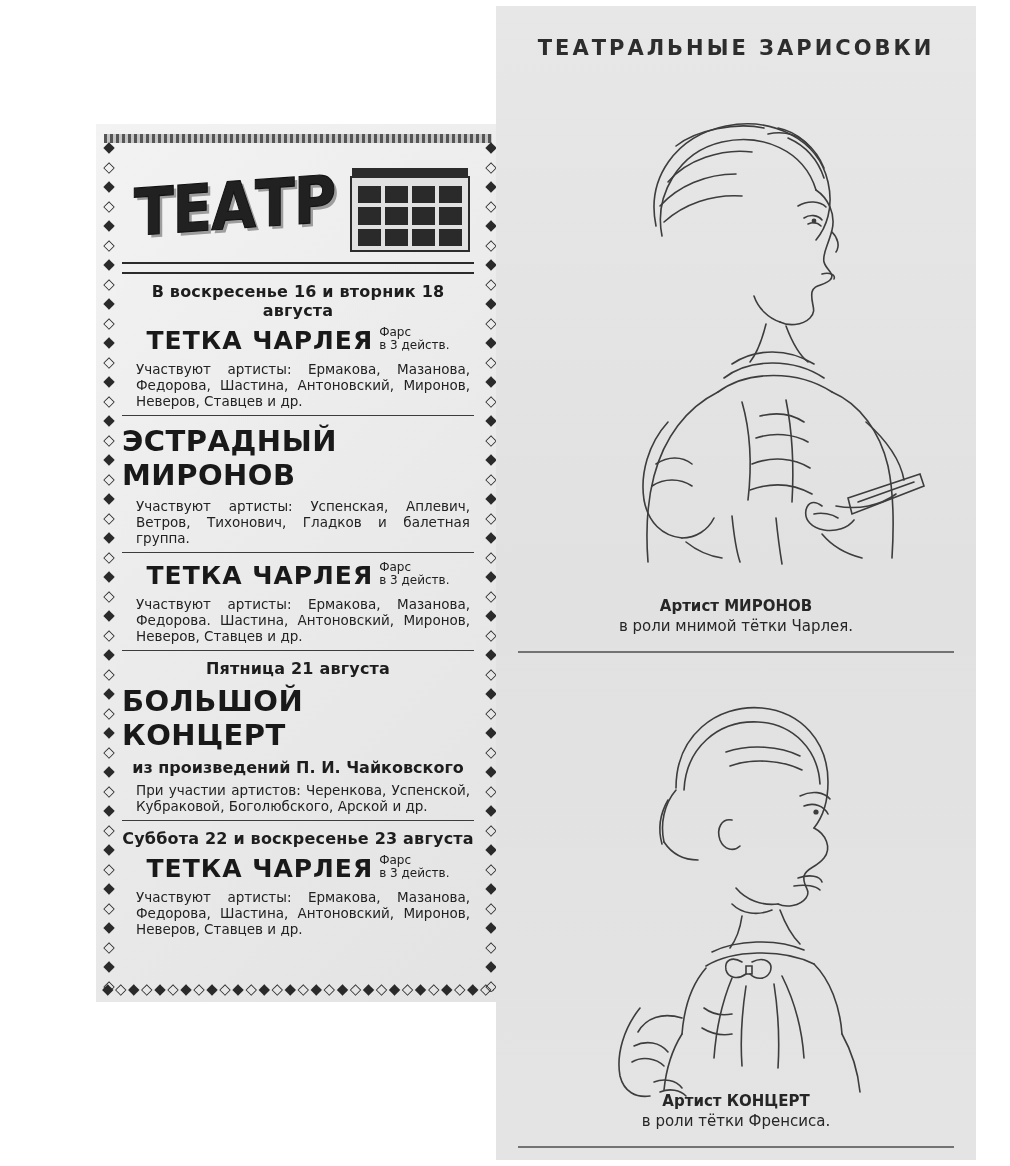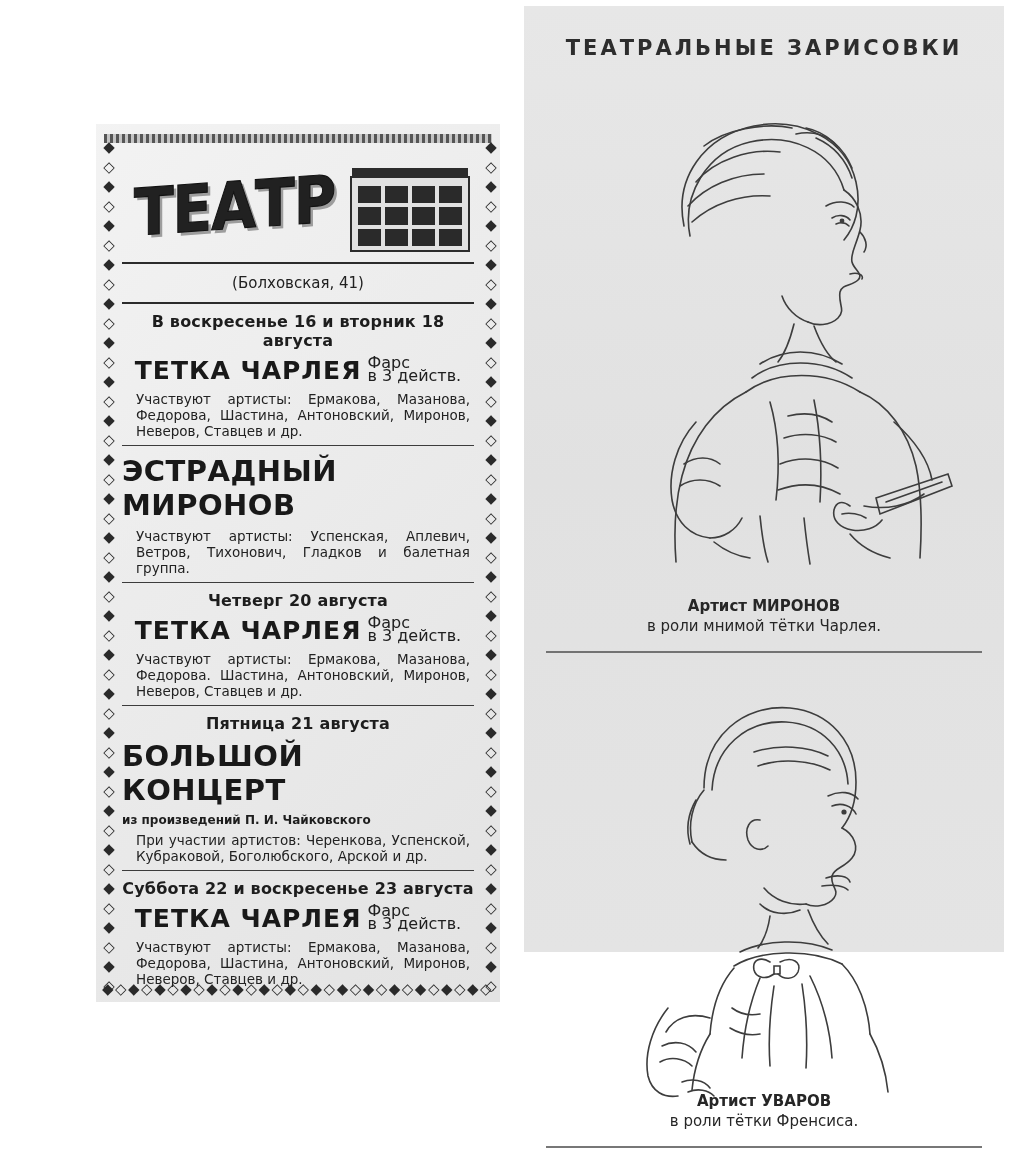--- a/index.html
+++ b/index.html
@@ -152,50 +152,51 @@
     font-weight: bold;
     font-size: 25px;
     letter-spacing: 1px;
     color: #1b1e18;
   }
   .ev-title.big {
     font-size: 29px;
     letter-spacing: 0.5px;
   }
   .ev-sub2 {
-    font-size: 16px;
+    font-size: 12px;
     line-height: 13px;
     color: #22251f;
     text-align: left;
     padding-bottom: 3px;
     font-family: "DejaVu Sans", sans-serif;
   }
   .ev-subtitle {
+    text-align: center;
     font-weight: bold;
-    font-size: 12px;
+    font-size: 16px;
     color: #1f221c;
     font-family: "DejaVu Sans", sans-serif;
     margin-bottom: 5px;
   }
   .ev-cast {
     font-size: 13.5px;
     line-height: 16px;
     color: #24271f;
     text-align: justify;
     padding: 0 4px 0 14px;
     font-family: "DejaVu Sans", sans-serif;
   }
 
   
   .caricatures {
     position: absolute;
-    left: 524px;
+    left: 496px;
     top: 6px;
     width: 480px;
-    height: 946px;
+    height: 1154px;
     background: #e4e6dd;
     filter: grayscale(100%);
   }
   .car-inner {
     position: absolute;
     left: 0; top: 0; right: 0; bottom: 0;
     background: linear-gradient(180deg, #e6e8df 0%, #dfe2d8 50%, #e3e5dc 100%);
   }
   .car-title {
     position: absolute;
@@ -261,21 +262,20 @@
               <i></i>
             <i></i>
               <i></i>
               <i></i>
               <i></i>
           </div>
         </div>
       </div>
 
       <div class="hr"></div>
-      <div class="addr">(Болховская, 41)</div>
       <div class="hr"></div>
 
       <div class="ev">
         <div class="ev-date">В воскресенье 16 и вторник 18 августа</div>
         <div class="ev-titlerow">
           <span class="ev-title">ТЕТКА ЧАРЛЕЯ</span>
           <span class="ev-sub2">
             <span>Фарс</span><br>
             <span>в 3 действ.</span>
           </span>
@@ -286,21 +286,20 @@
 
       <div class="ev">
         <div class="ev-titlerow">
           <span class="ev-title big">ЭСТРАДНЫЙ МИРОНОВ</span>
         </div>
         <div class="ev-cast">Участвуют артисты: Успенская, Аплевич, Ветров, Тихонович, Гладков и балетная группа.</div>
       </div>
       <div class="hr thin"></div>
 
       <div class="ev">
-        <div class="ev-date">Четверг 20 августа</div>
         <div class="ev-titlerow">
           <span class="ev-title">ТЕТКА ЧАРЛЕЯ</span>
           <span class="ev-sub2">
             <span>Фарс</span><br>
             <span>в 3 действ.</span>
           </span>
         </div>
         <div class="ev-cast">Участвуют артисты: Ермакова, Мазанова, Федорова. Шастина, Антоновский, Миронов, Неверов, Ставцев и др.</div>
       </div>
       <div class="hr thin"></div>
@@ -463,20 +462,20 @@
           <path d="M118 404 C128 400 140 402 146 410"></path>
           <path d="M124 414 C134 410 144 412 150 418"></path>
 
           <path d="M168 330 C176 336 186 338 196 336"></path>
           <path d="M166 350 C176 356 186 358 196 356"></path>
         </g>
       </svg>
     </div>
 
     <div class="car-caption" style="top:1085px;">
-      <b>Артист УВАРОВ</b><br>
+      <b>Артист КОНЦЕРТ</b><br>
       <span>в роли тётки Френсиса.</span>
     </div>
 
     <div class="car-divider" style="top:1140px;"></div>
 
   </div>
 </div>
 
 </body></html>

